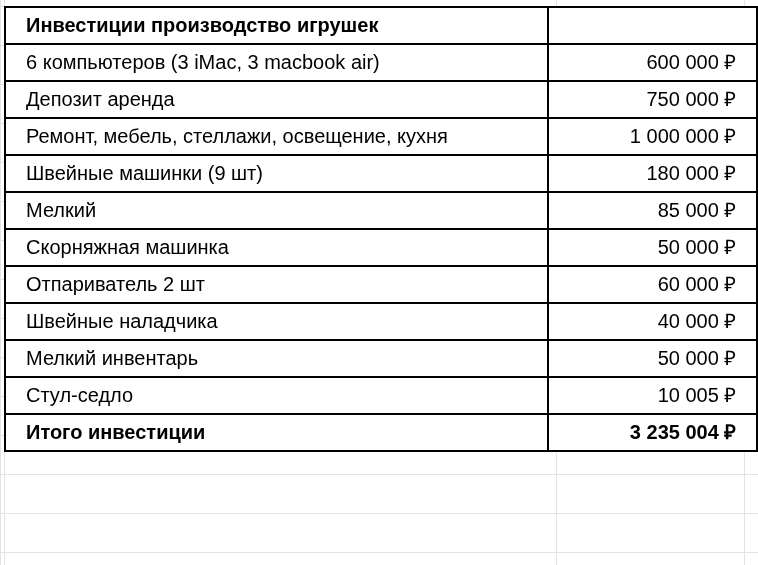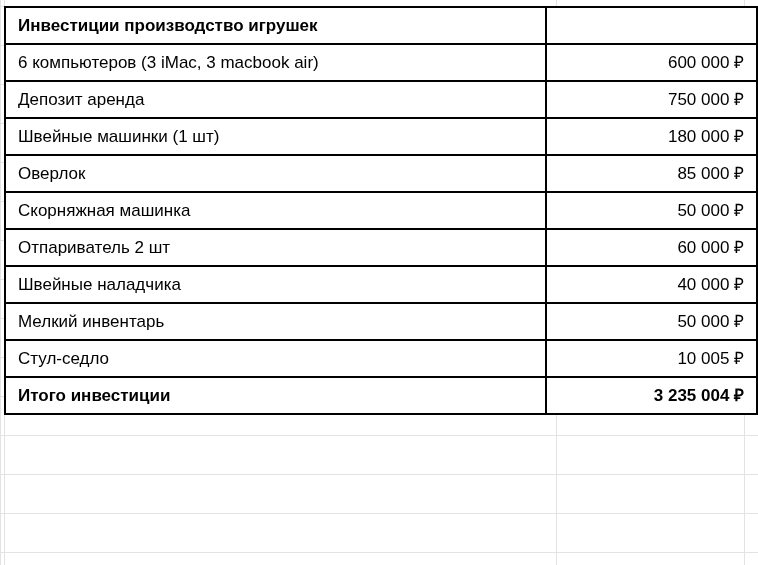--- a/index.html
+++ b/index.html
@@ -21,22 +21,22 @@
       position: absolute; top: 0; bottom: 0; width: 1px; background: #e2e3e3;
     }
     table.sheet {
       position: absolute; left: 4px; top: 6px;
       border-collapse: collapse;
       background: #fff;
     }
     table.sheet td {
       border: 2px solid #000;
       height: 35px;
-      padding: 0 12px;
-      font-size: 17px;
+      padding: 0 20px;
+      font-size: 20px;
       line-height: 35px;
       white-space: nowrap;
       box-sizing: border-box;
     }
     td.label { width: 552px; text-align: left; }
     td.amount { width: 216px; text-align: right; }
     tr.bold td { font-weight: bold; }
   </style>
 </head>
 <body>
@@ -55,25 +55,29 @@
   </tr>
   <tr>
     <td class="label">6 компьютеров (3 iMac, 3 macbook air)</td>
     <td class="amount">600 000 ₽</td>
   </tr>
   <tr>
     <td class="label">Депозит аренда</td>
     <td class="amount">750 000 ₽</td>
   </tr>
   <tr>
-    <td class="label">Швейные машинки (1 шт)</td>
+    <td class="label">Ремонт, мебель, стеллажи, освещение, кухня</td>
+    <td class="amount">1 000 000 ₽</td>
+  </tr>
+  <tr>
+    <td class="label">Швейные машинки (9 шт)</td>
     <td class="amount">180 000 ₽</td>
   </tr>
   <tr>
-    <td class="label">Оверлок</td>
+    <td class="label">Мелкий</td>
     <td class="amount">85 000 ₽</td>
   </tr>
   <tr>
     <td class="label">Скорняжная машинка</td>
     <td class="amount">50 000 ₽</td>
   </tr>
   <tr>
     <td class="label">Отпариватель 2 шт</td>
     <td class="amount">60 000 ₽</td>
   </tr>

